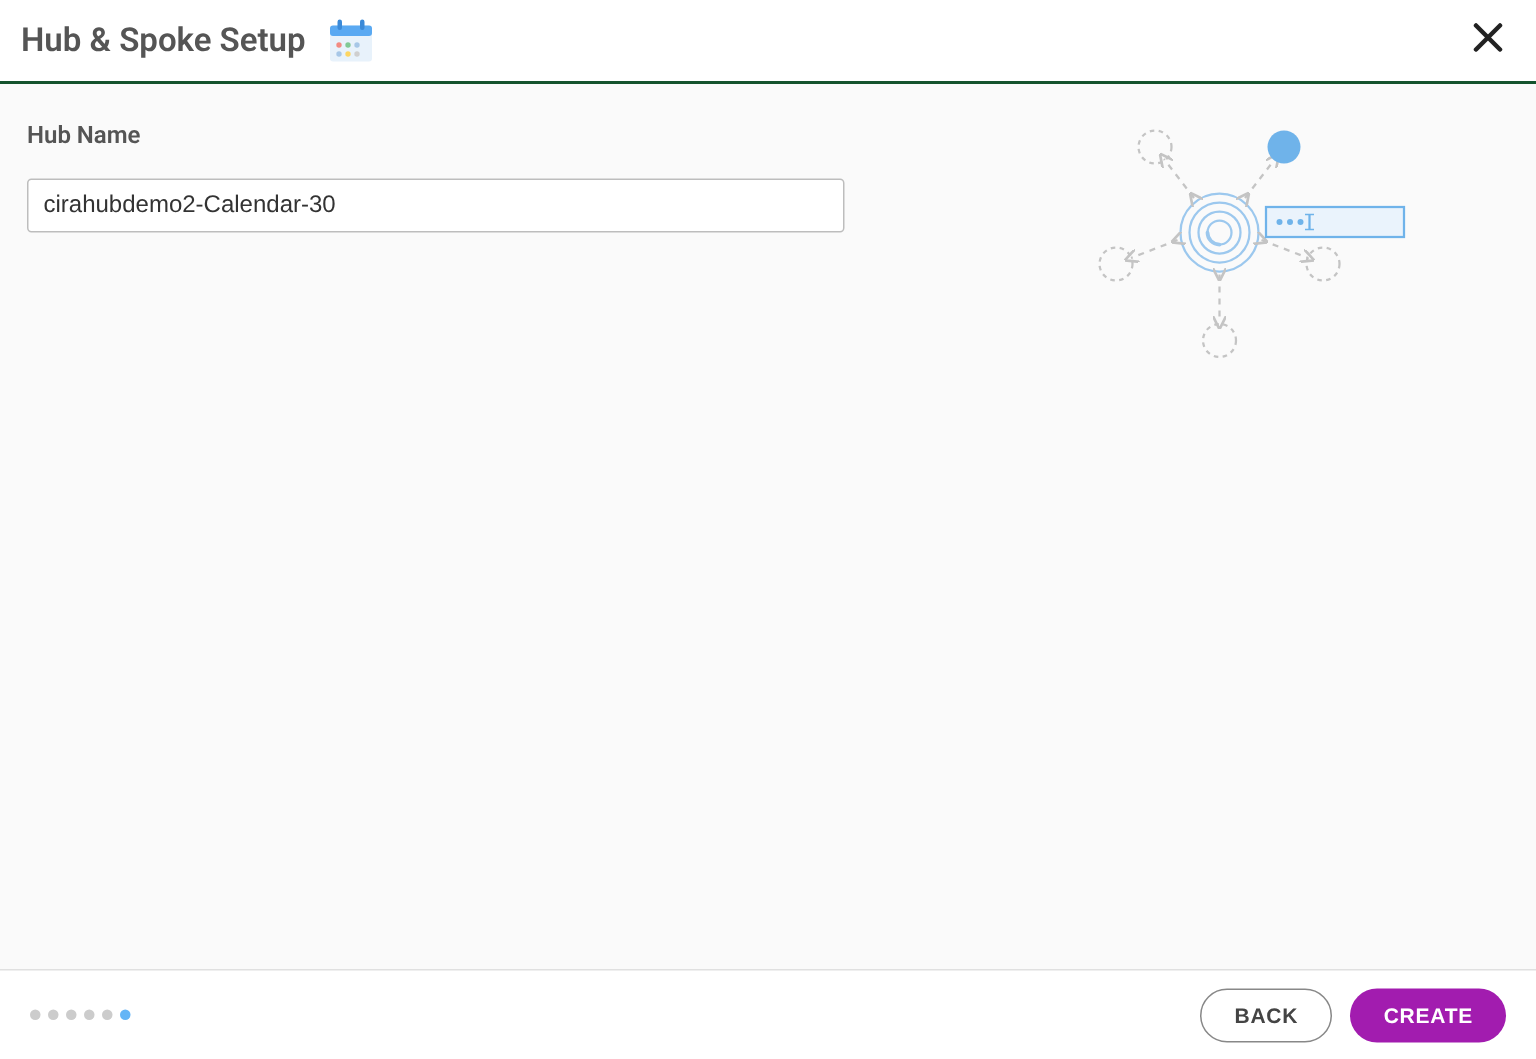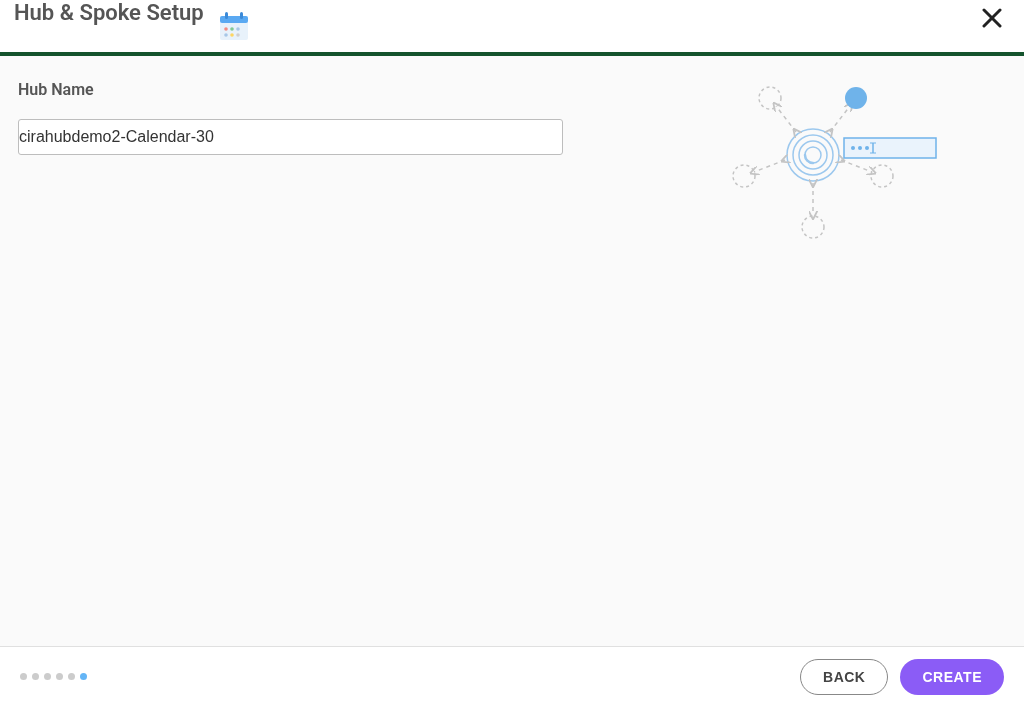--- a/index.html
+++ b/index.html
@@ -12,22 +12,23 @@
       width: 1024px;
       height: 706px;
       background: #fafafa;
       position: relative;
       overflow: hidden;
     }
     .header {
       background: #ffffff;
       height: 56px;
       display: flex;
+      align-items: center;
       padding: 0 14px;
-      border-bottom: 4px solid #14532d;
+      border-bottom: 2px solid #14532d;
     }
     .header-title {
       font-size: 22px;
       font-weight: 600;
       color: #555;
     }
     .calendar-icon {
       margin-left: 12px;
       display: inline-flex;
       align-items: center;
@@ -64,21 +65,21 @@
       font-weight: 600;
       color: #555;
       margin-bottom: 20px;
       display: block;
     }
     .text-input {
       width: 545px;
       height: 36px;
       border: 1px solid #bdbdbd;
       border-radius: 3px;
-      padding: 0 0;
+      padding: 0 10px;
       font-size: 16px;
       color: #333;
       background: #fff;
     }
     .diagram-section {
       flex: 0 0 300px;
       margin-left: 100px;
       margin-top: -20px;
     }
     .footer {
@@ -120,21 +121,21 @@
       font-weight: 700;
       cursor: pointer;
       letter-spacing: 0.5px;
     }
     .btn-back {
       background: #fff;
       border: 1.5px solid #888;
       color: #444;
     }
     .btn-create {
-      background: #8b5cf6;
+      background: #a21caf;
       border: none;
       color: #fff;
     }
   </style>
 </head>
 <body>
 
 <div class="header">
   <span class="header-title">Hub &amp; Spoke Setup</span>
   <span class="calendar-icon">

